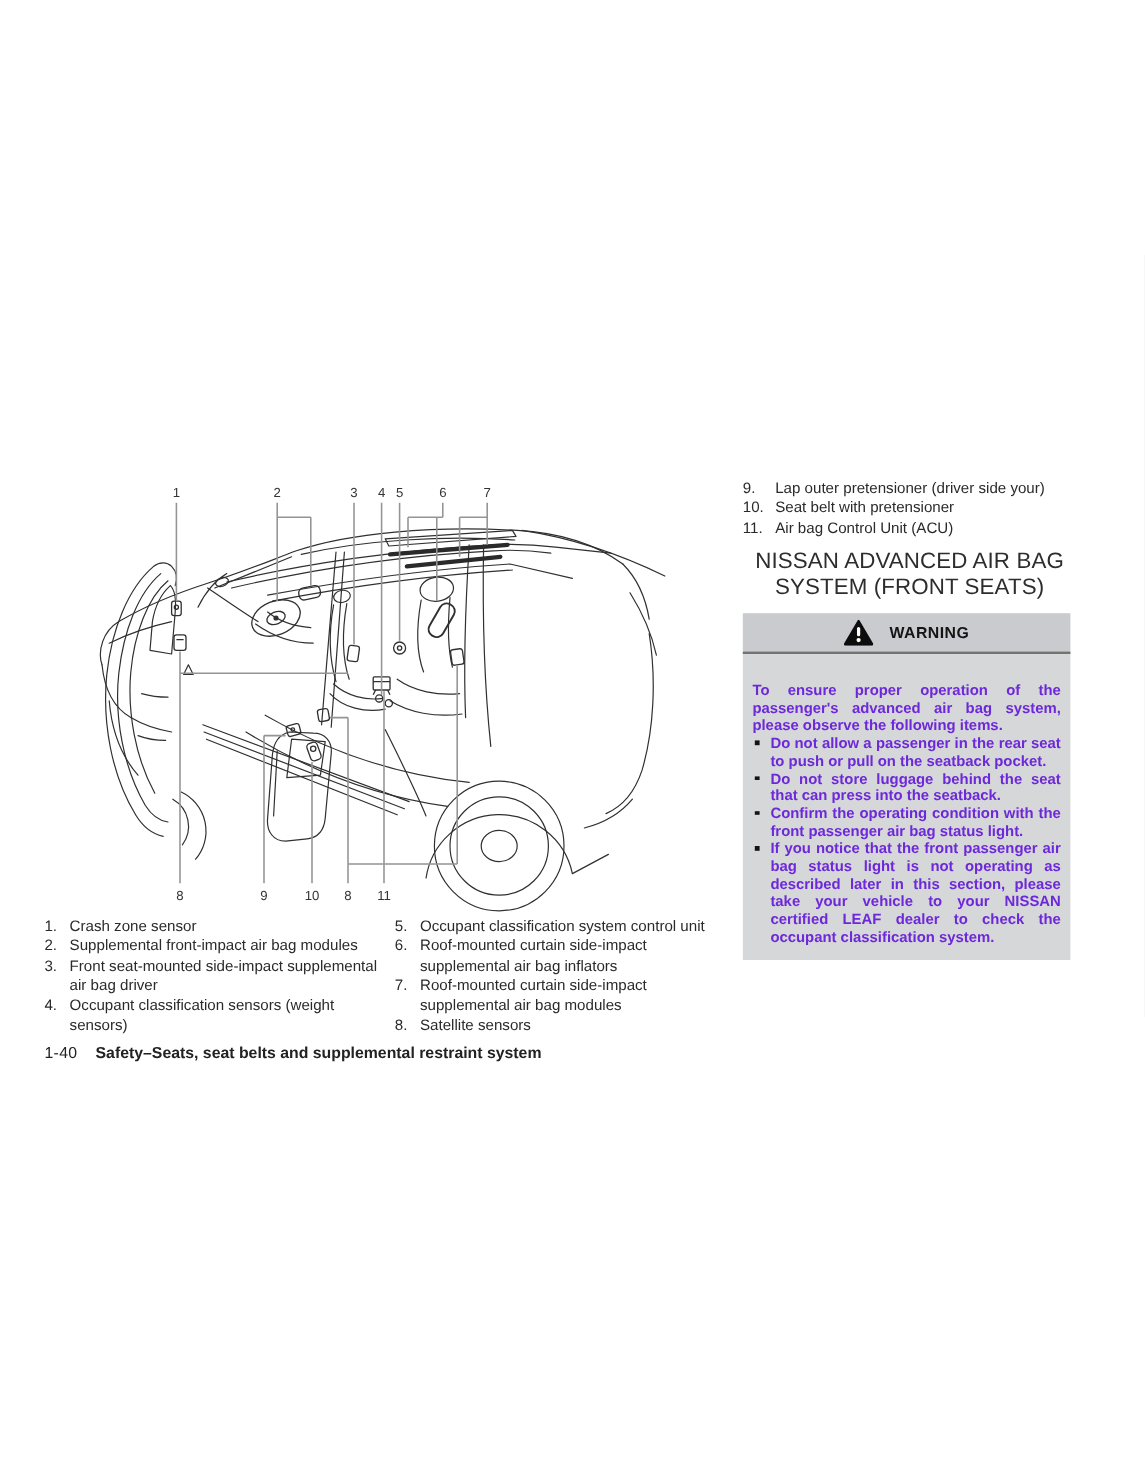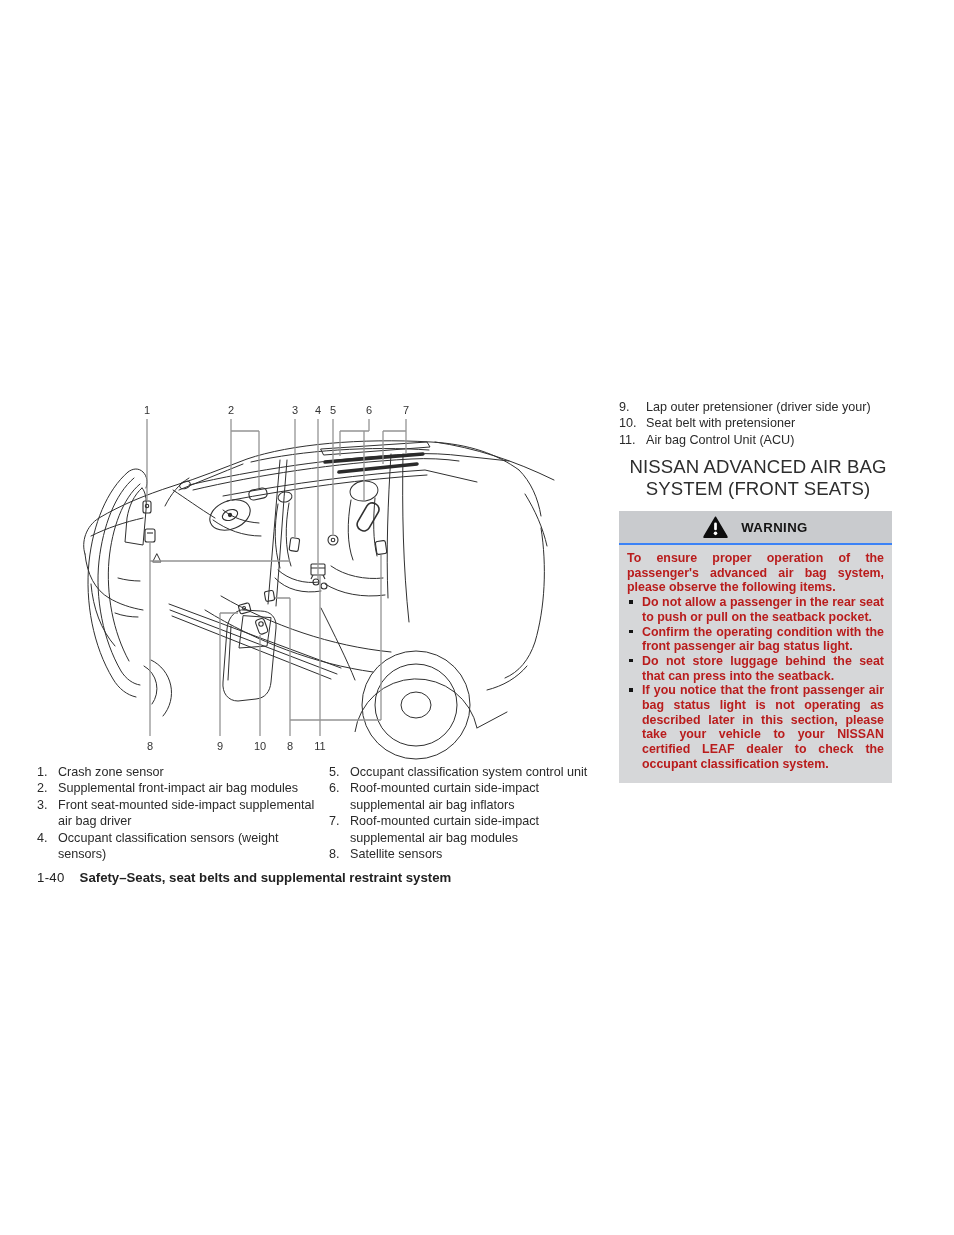--- a/index.html
+++ b/index.html
@@ -22,27 +22,27 @@
   
   .section-heading{
     position:absolute;left:619px;top:456px;width:278px;
     font-size:18.6px;line-height:21.8px;font-weight:400;color:#2d2d2d;
     letter-spacing:.1px;
     text-align:center;
   }
   
   .warning-box{position:absolute;left:619px;top:511px;width:273px;}
   .warning-header{
-    height:32px;background:#c9cbce;border-bottom:2px solid #3b82f6;
+    height:32px;background:#c9cbce;border-bottom:2px solid #737373;
     display:flex;align-items:center;justify-content:center;gap:13px;
   }
   .warning-title{font-weight:bold;font-size:13.2px;letter-spacing:.4px;color:#141414;}
   .warning-body{
-    background:#d6d7d9;padding:6px 8px 11px 8px;
-    font-weight:bold;font-size:12.4px;line-height:14.7px;color:#b91c1c;
+    background:#d6d7d9;padding:23px 8px 11px 8px;
+    font-weight:bold;font-size:12.4px;line-height:14.7px;color:#6d28d9;
     text-align:justify;
   }
   .warning-intro{text-align:justify;}
   .bullet{display:flex;}
   .bullet .marker{flex:0 0 15px;padding-top:5px;}
   .bullet .marker i{display:block;width:3.5px;height:3.5px;background:#141414;margin-left:2px;}
   .bullet .btxt{flex:1;text-align:justify;}
   
   .footer{position:absolute;left:37px;top:870px;font-size:13.2px;color:#222;}
   .footer .pn{font-weight:400;letter-spacing:.3px;margin-right:15px;}
@@ -275,27 +275,27 @@
       <div class="bullet">
           <span class="marker">
             <i></i>
           </span>
           <span class="btxt">Do not allow a passenger in the rear seat to push or pull on the seatback pocket.</span>
         </div>
       <div class="bullet">
           <span class="marker">
             <i></i>
           </span>
-          <span class="btxt">Confirm the operating condition with the front passenger air bag status light.</span>
+          <span class="btxt">Do not store luggage behind the seat that can press into the seatback.</span>
         </div>
       <div class="bullet">
           <span class="marker">
             <i></i>
           </span>
-          <span class="btxt">Do not store luggage behind the seat that can press into the seatback.</span>
+          <span class="btxt">Confirm the operating condition with the front passenger air bag status light.</span>
         </div>
       <div class="bullet">
           <span class="marker">
             <i></i>
           </span>
           <span class="btxt">If you notice that the front passenger air bag status light is not operating as described later in this section, please take your vehicle to your NISSAN certified LEAF dealer to check the occupant classification system.</span>
         </div>
     </div>
   </div>
 

